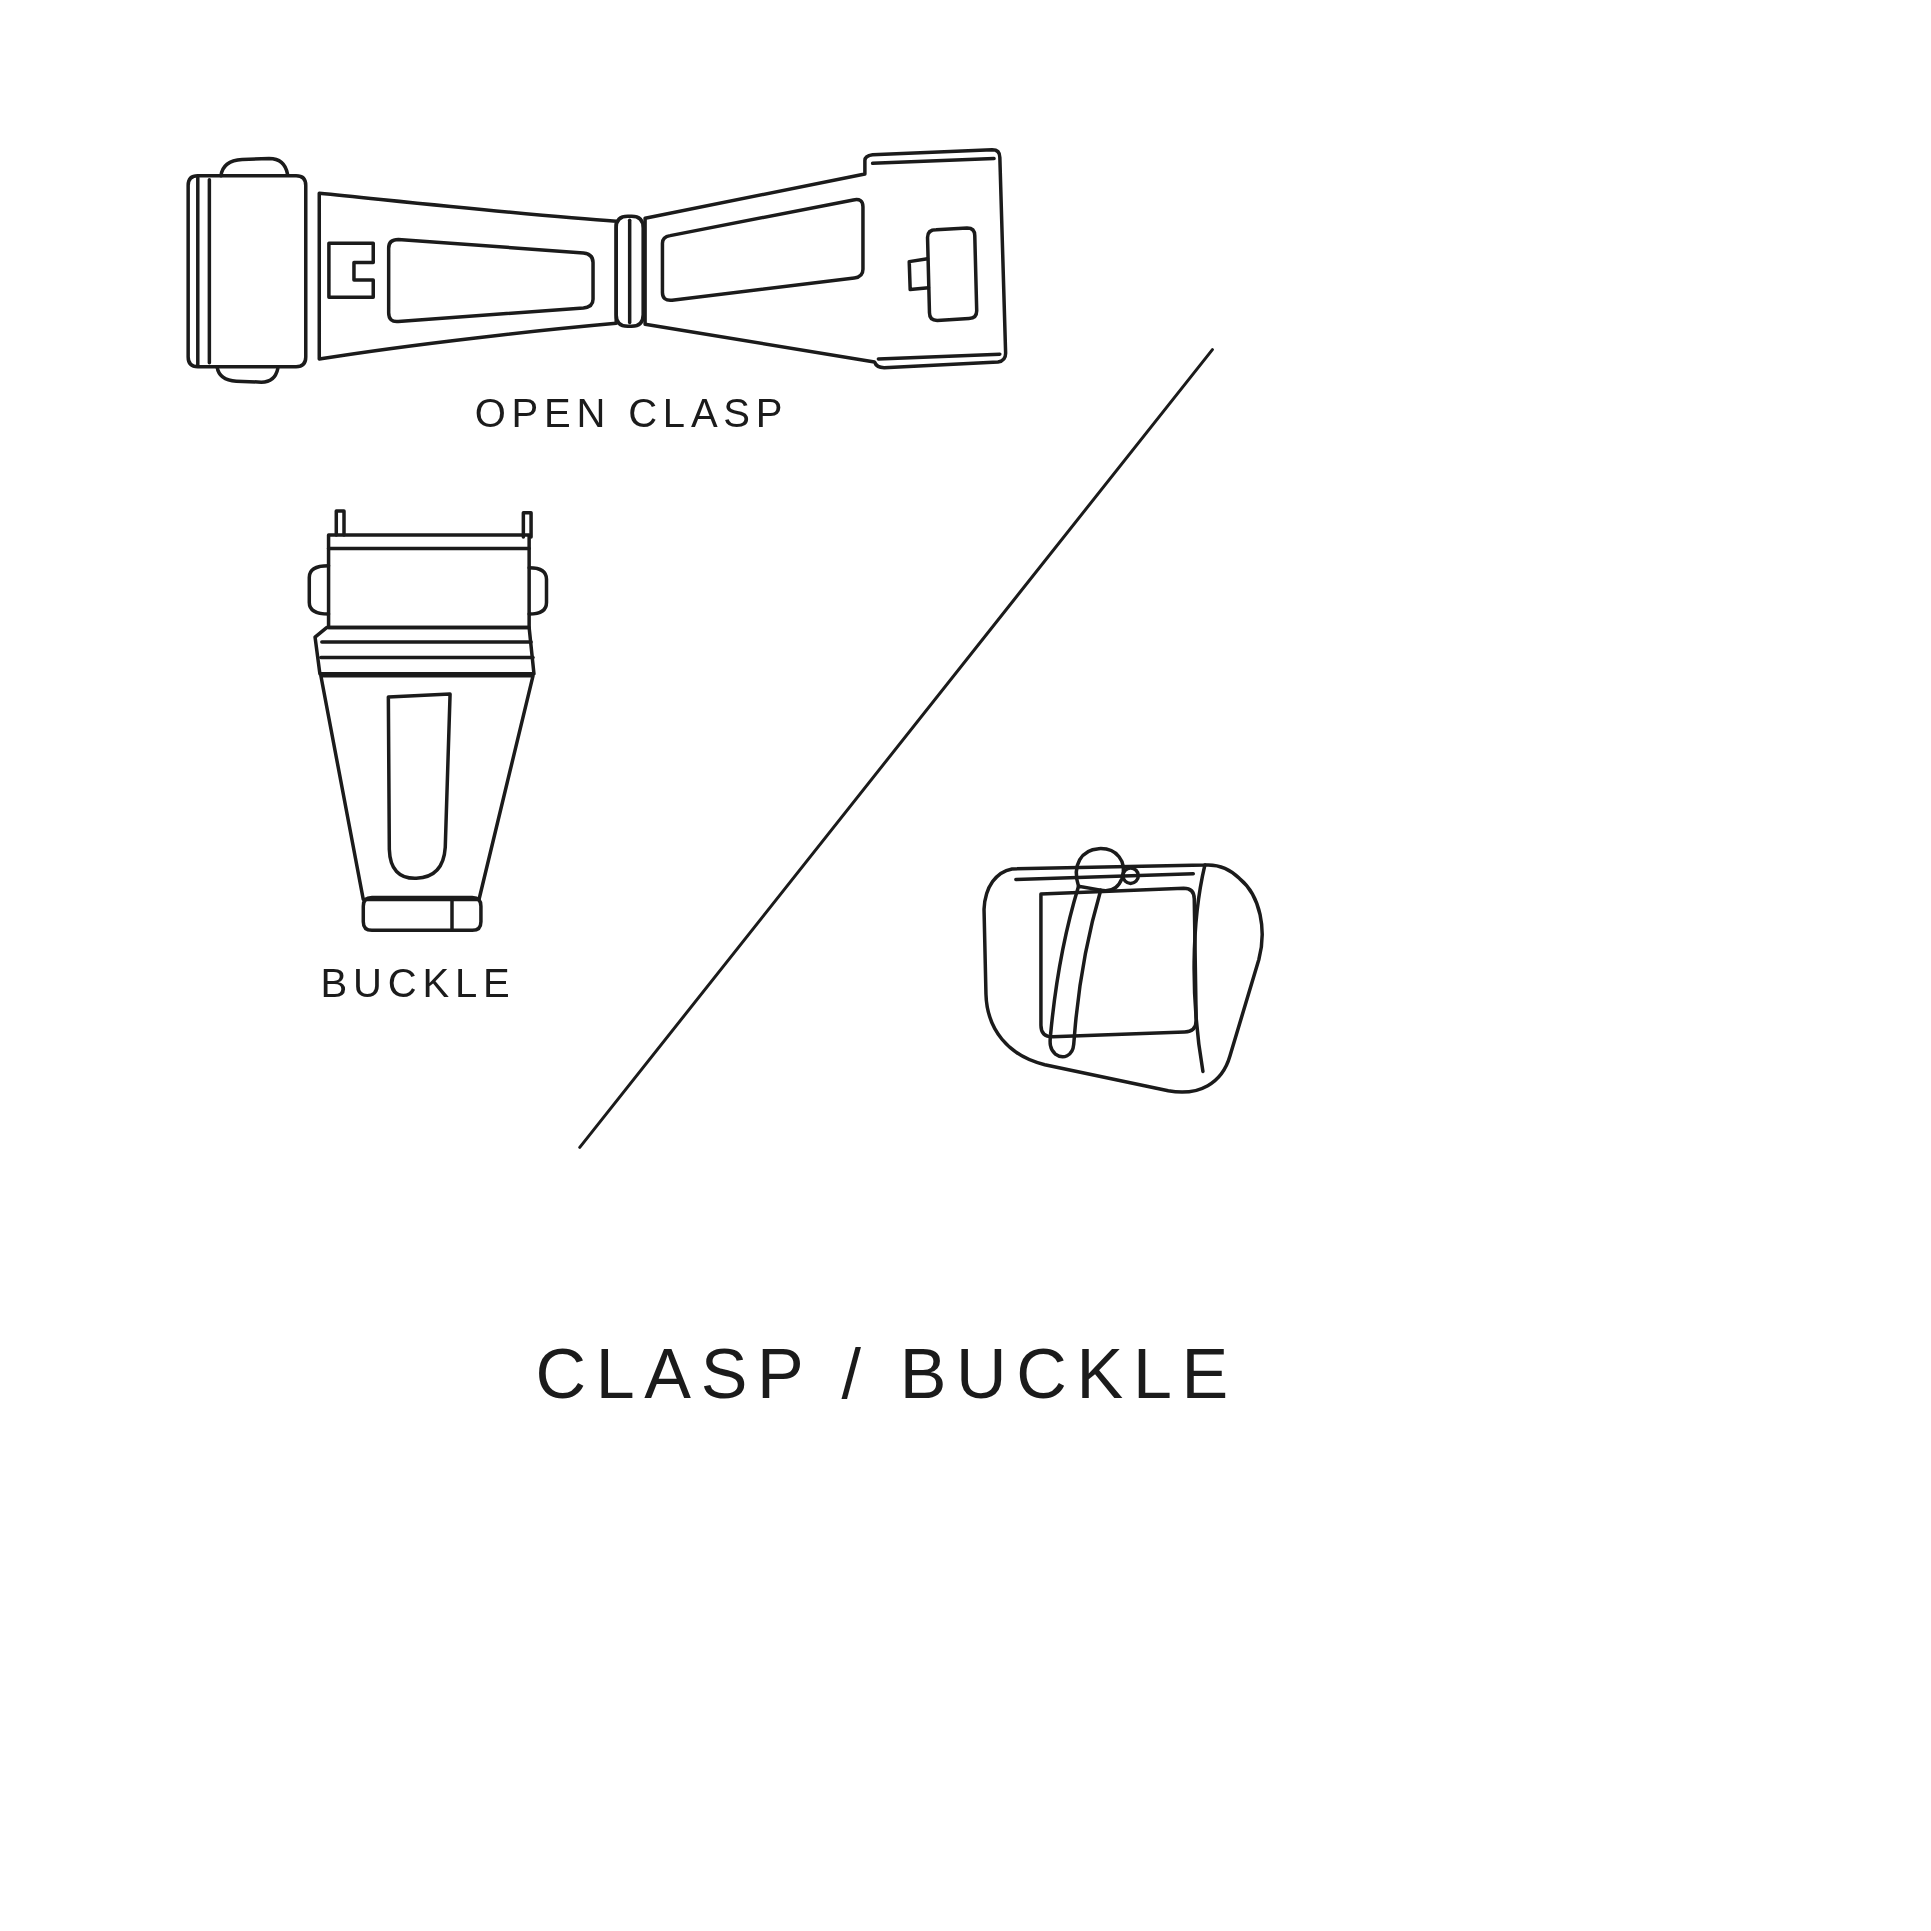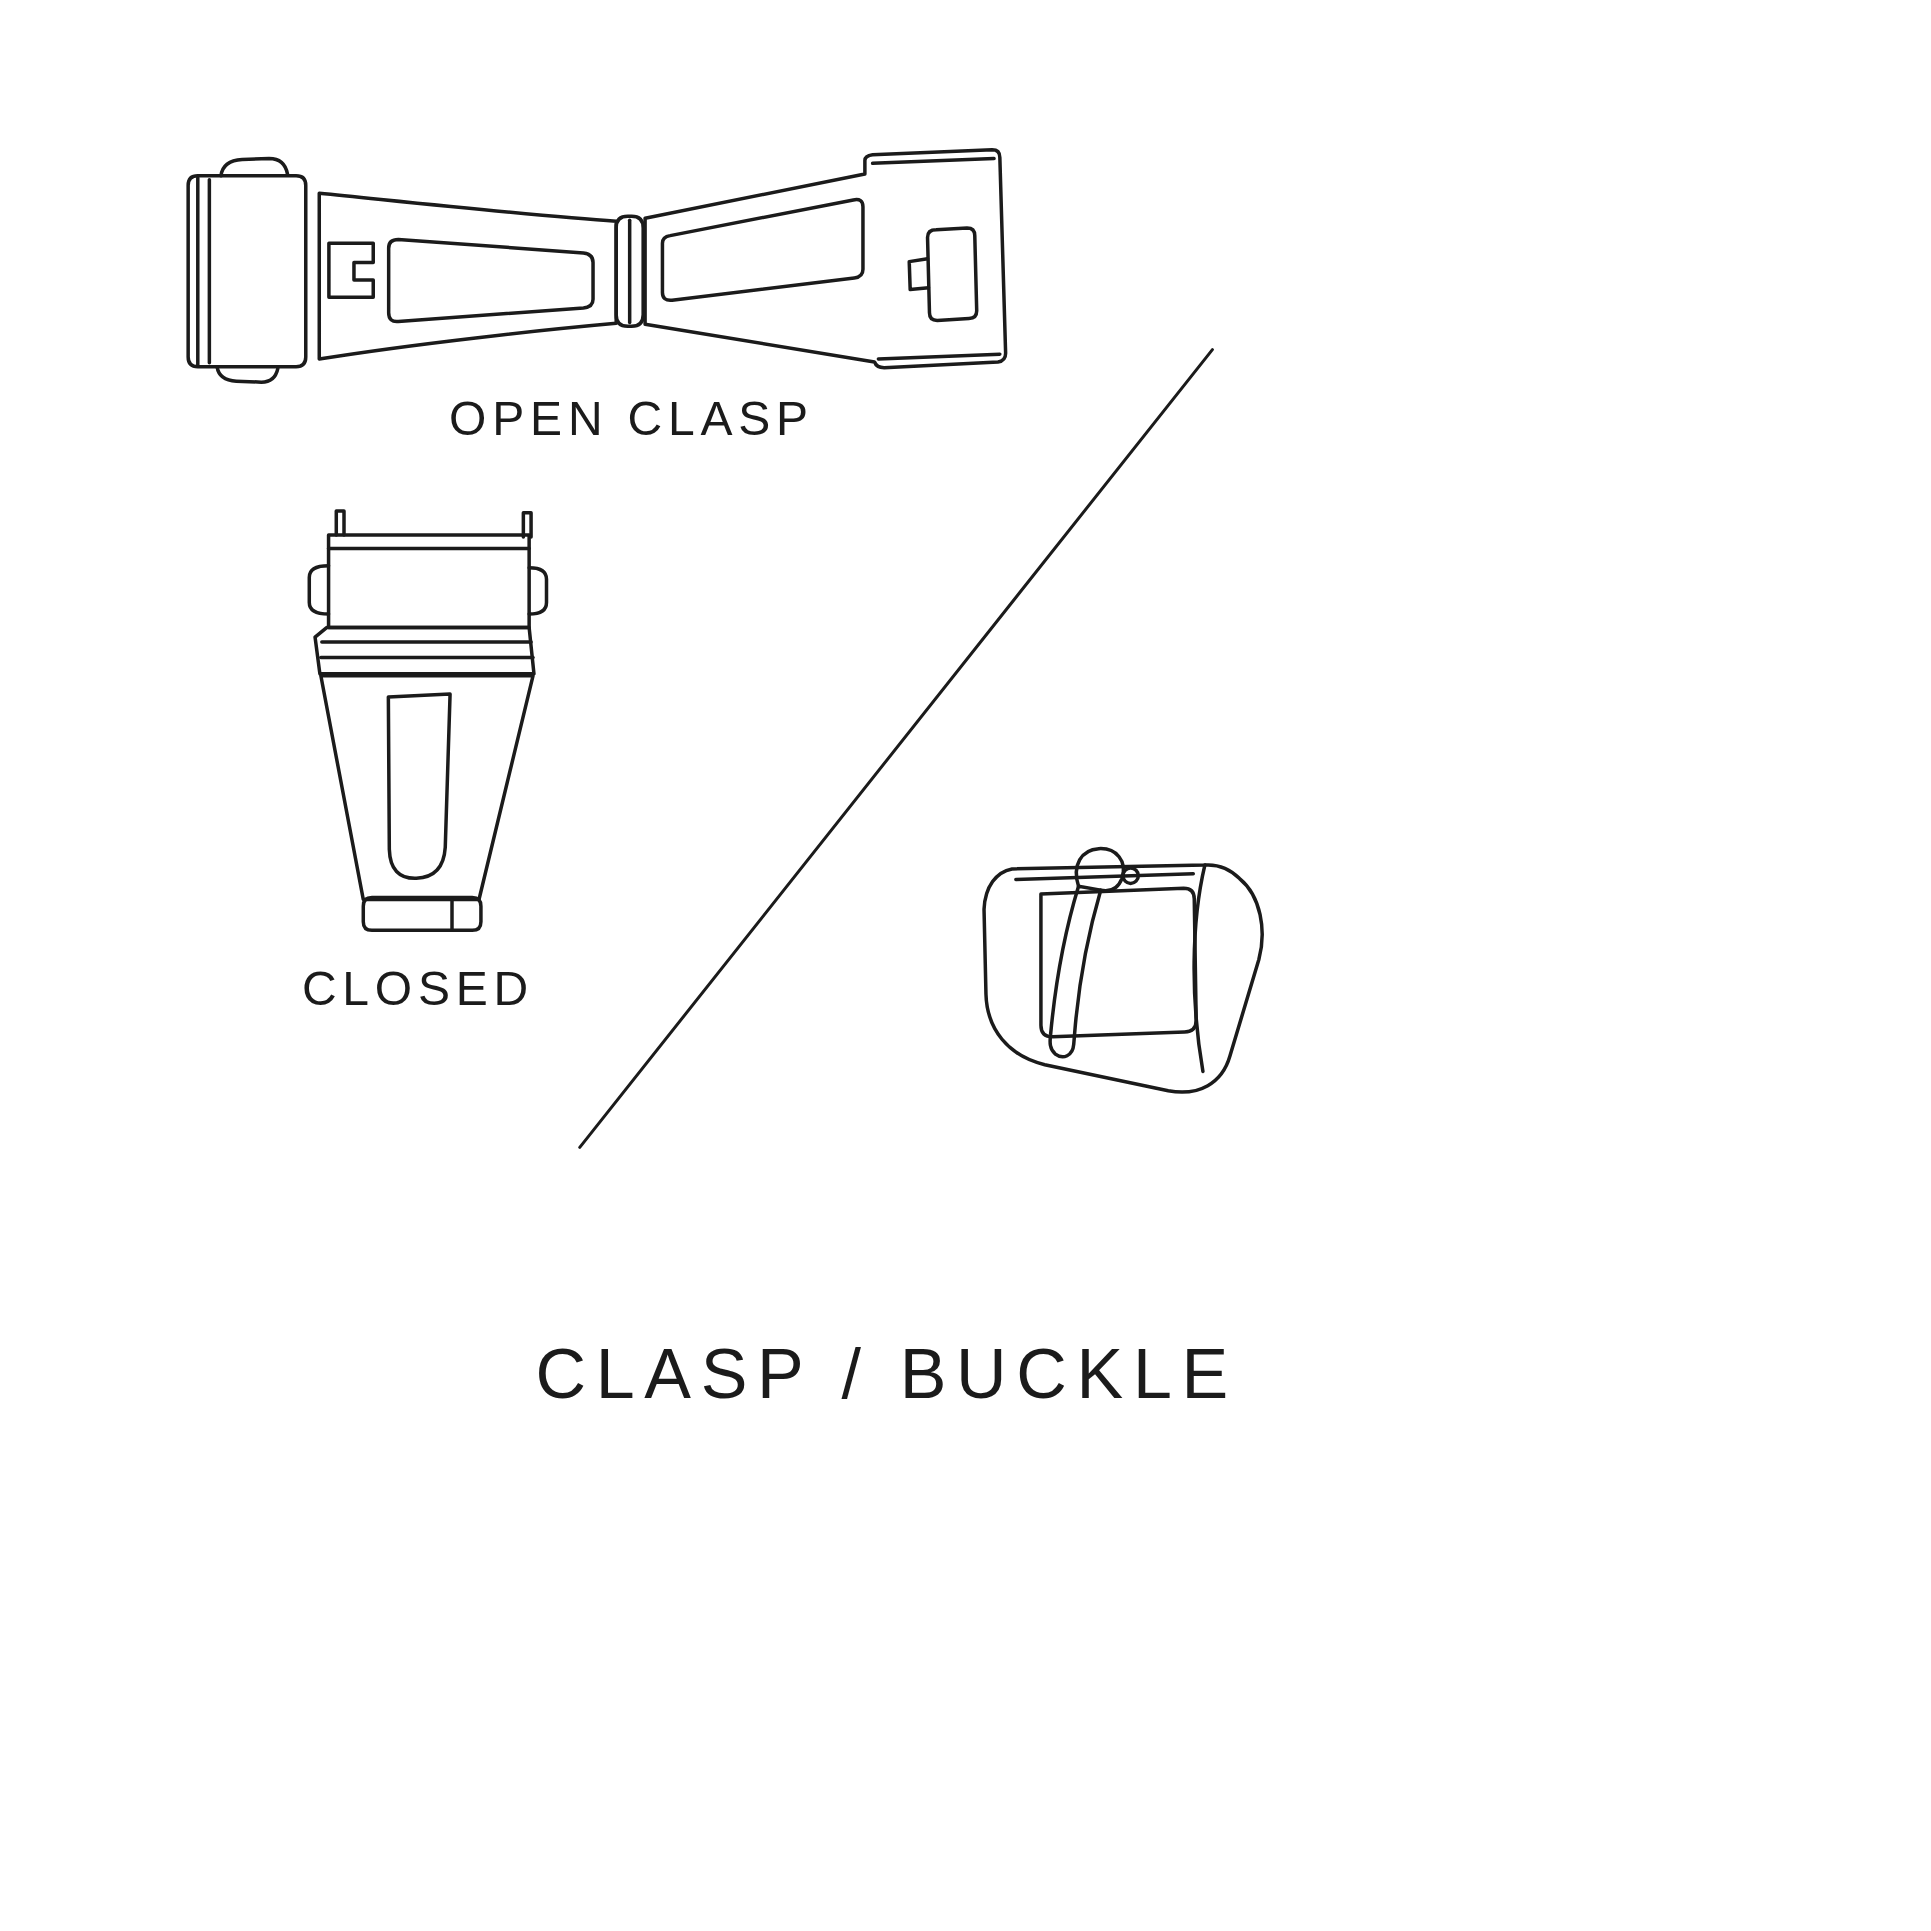--- a/index.html
+++ b/index.html
@@ -16,21 +16,21 @@
     overflow: hidden;
   }
   .illus {
     position: absolute;
     display: block;
   }
   .caption {
     position: absolute;
     text-align: center;
     color: #1b1b1b;
-    font-size: 48px;
+    font-size: 40px;
     letter-spacing: 5.8px;
     font-weight: 400;
     white-space: nowrap;
   }
   .page-title {
     position: absolute;
     text-align: right;
     color: #1b1b1b;
     font-size: 70px;
     letter-spacing: 9.7px;
@@ -86,21 +86,21 @@
     <path d="M 33 145 L 250 145"></path>
     <path d="M 32 161 L 252 161"></path>
 
     <path d="M 32 180 L 252 180 L 196 412 L 76 412 Z"></path>
     <path d="M 102 202 L 166 199 L 161 358 Q 159 389 131 390 Q 104 391 103 360 Z"></path>
 
     <path d="M 85 410 L 189 410 Q 198 410 198 419 L 198 435 Q 198 444 189 444 L 85 444 Q 76 444 76 435 L 76 419 Q 76 410 85 410 Z"></path>
     <path d="M 168 412 L 168 442"></path>
   </svg>
 
-  <div class="caption" style="left:225px; top:961px; width:386px;">CLOSED</div>
+  <div class="caption" style="left:225px; top:961px; width:386px;">BUCKLE</div>
 
   <svg class="illus" style="left:570px; top:338px;" width="657" height="821" viewBox="0 0 680 850" stroke="#1b1b1b" stroke-width="3" stroke-linecap="round">
     <line x1="665" y1="12" x2="10" y2="838"></line>
   </svg>
 
   <svg class="illus" style="left:956px; top:840px;" width="328" height="270" viewBox="0 0 340 280" fill="none" stroke="#1b1b1b" stroke-width="3.5" stroke-linejoin="round" stroke-linecap="round">
 
     <path d="M 58 30 L 258 26
              C 272 25 284 30 294 40
              C 316 58 322 94 314 124

